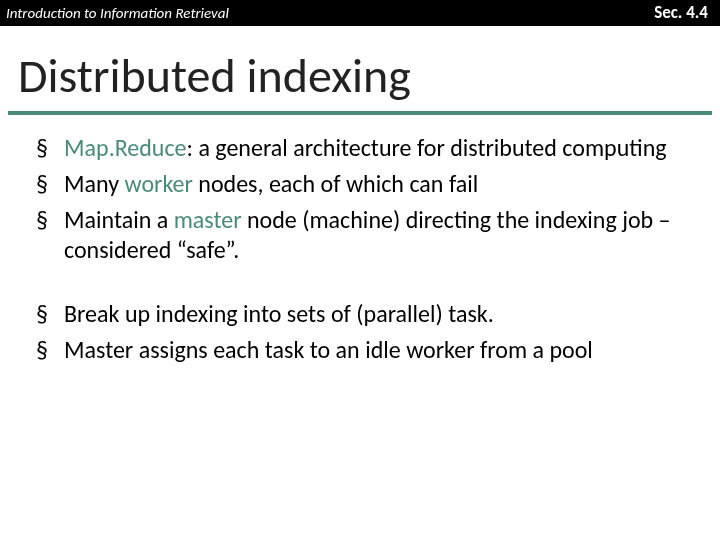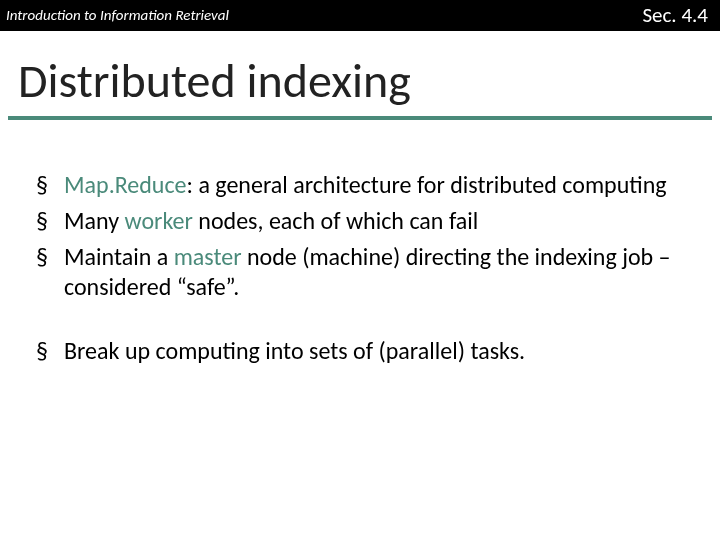--- a/index.html
+++ b/index.html
@@ -8,35 +8,34 @@
   .header-bar {
     background: #000;
     color: #fff;
     display: flex;
     justify-content: space-between;
     align-items: center;
     padding: 2px 12px 3px 6px;
     font-size: 15px;
   }
   .header-left { font-style: italic; font-weight: 400; }
-  .header-right { font-size: 21px; font-weight: 400; }
+  .header-right { font-size: 17px; font-weight: 700; }
   .title {
     font-size: 48px;
     font-weight: 400;
     color: #222;
     padding: 20px 0 6px 18px;
   }
   .title-underline {
     height: 4px;
     background: #4a8a7a;
     margin: 0 8px 0 8px;
   }
   .content {
     padding: 18px 32px 0 36px;
-    margin-top: 32px;
   }
   ul { list-style: none; }
   li.bullet {
     position: relative;
     padding-left: 28px;
     font-size: 24px;
     line-height: 1.25;
     margin-bottom: 6px;
     color: #000;
   }
@@ -74,18 +73,21 @@
       </li>
       <li class="bullet">
         <span>Maintain a </span><span class="accent">master</span><span> node (machine) directing the indexing job – considered “safe”.</span>
       </li>
     </ul>
 
     <div class="gap"></div>
 
     <ul>
       <li class="bullet">
-        <span>Break up computing into sets of (parallel) tasks.</span><span class="accent"></span><span></span>
+        <span>Break up indexing into sets of (parallel) task.</span><span class="accent"></span><span></span>
+      </li>
+      <li class="bullet">
+        <span>Master assigns each task to an idle worker from a pool</span><span class="accent"></span><span></span>
       </li>
     </ul>
   </div>
 
 </div>
 
 </body></html>

